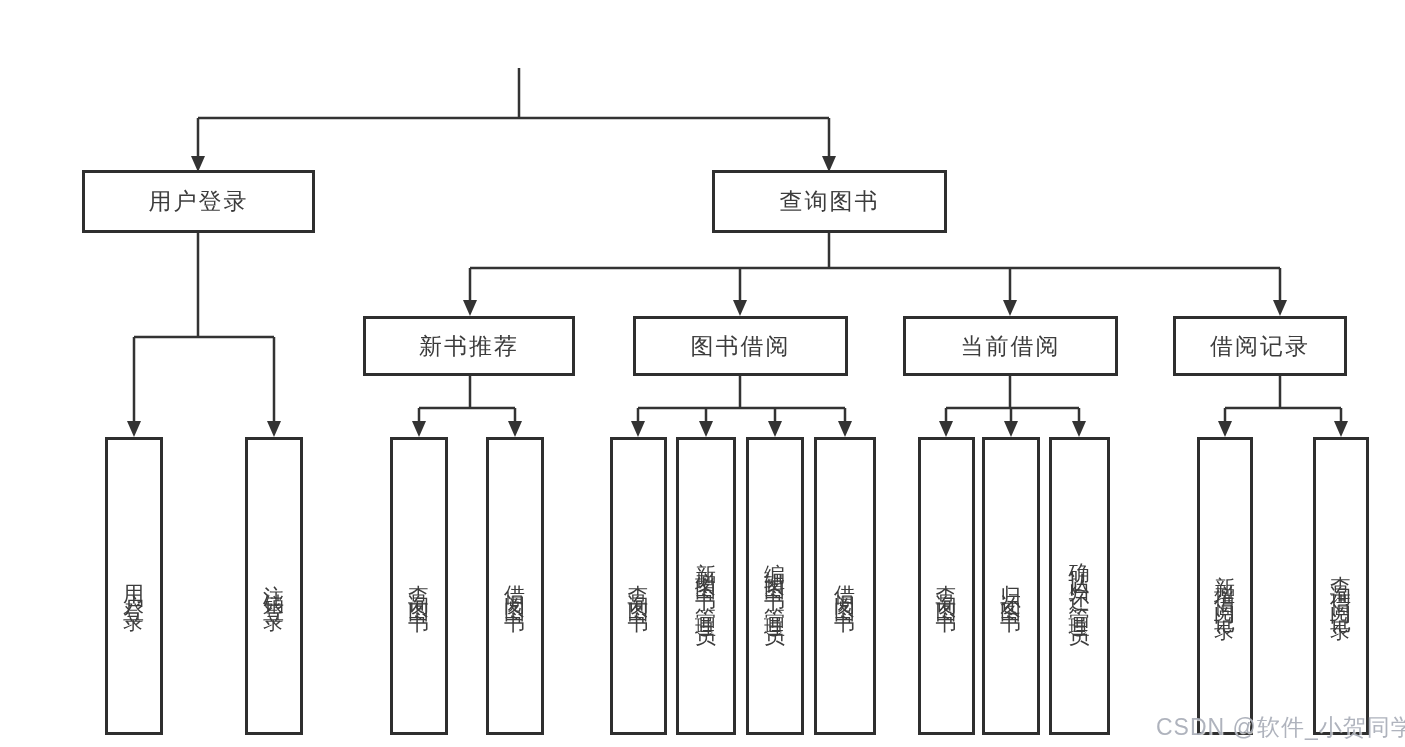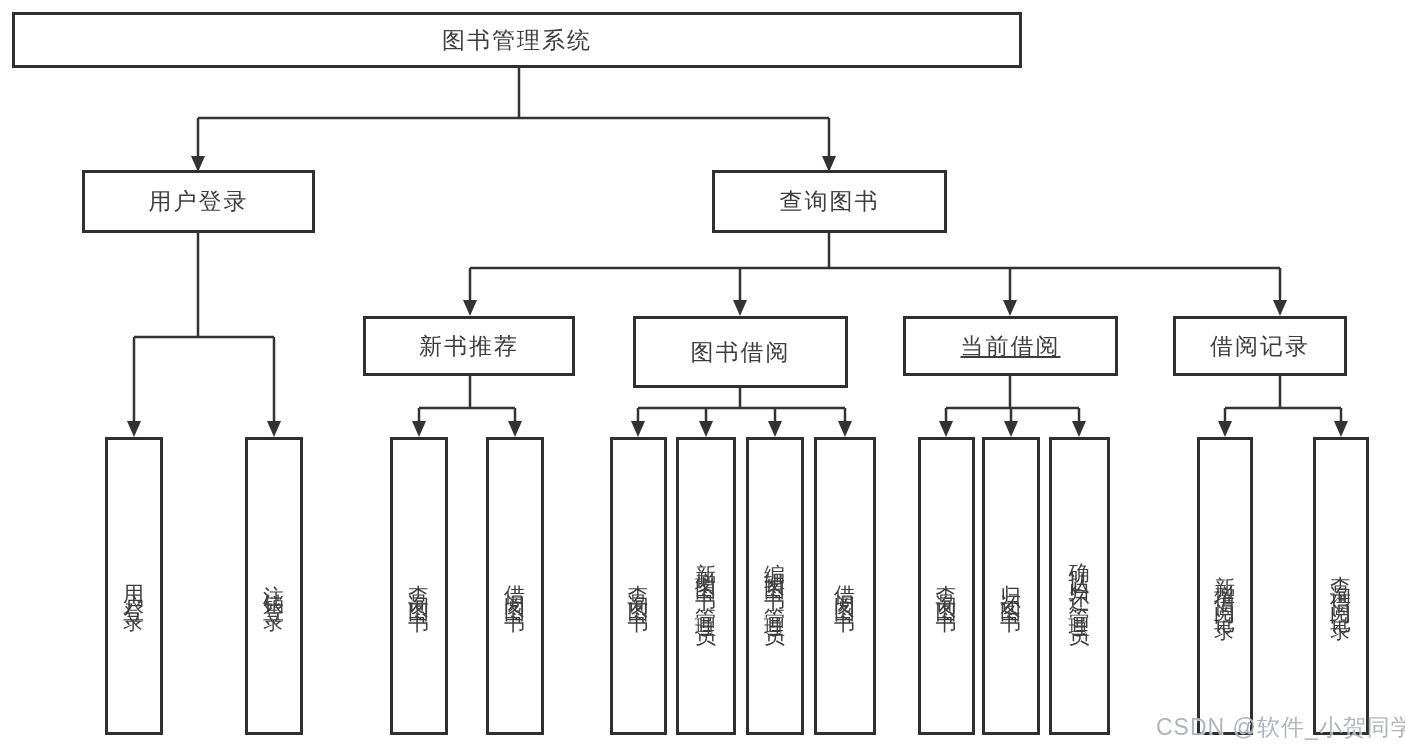--- a/index.html
+++ b/index.html
@@ -50,22 +50,22 @@
     font-size: 21px;
     letter-spacing: 9px;
     color: #3c3c3c;
     line-height: 1;
   }
   
   #n-root        { left: 12px;   top: 12px;  width: 1010px; height: 56px; }
   #n-user-login  { left: 82px;   top: 170px; width: 233px;  height: 63px; }
   #n-book-mgmt   { left: 712px;  top: 170px; width: 235px;  height: 63px; }
   #n-rec         { left: 363px;  top: 316px; width: 212px;  height: 60px; }
-  #n-borrow      { left: 633px;  top: 316px; width: 215px;  height: 72px; }
-  #n-current     { left: 903px;  top: 316px; width: 215px;  height: 60px; text-decoration: underline; }
+  #n-borrow      { left: 633px;  top: 316px; width: 215px;  height: 60px; }
+  #n-current     { left: 903px;  top: 316px; width: 215px;  height: 60px; }
   #n-records     { left: 1173px; top: 316px; width: 174px;  height: 60px; }
   
   #l-login      { left: 105px;  width: 58px; }
   #l-logout     { left: 245px;  width: 58px; }
   #l-rec-query  { left: 390px;  width: 58px; }
   #l-rec-borrow { left: 486px;  width: 58px; }
   #l-bb-query   { left: 610px;  width: 57px; }
   #l-bb-add     { left: 676px;  width: 60px; }
   #l-bb-edit    { left: 746px;  width: 58px; }
   #l-bb-borrow  { left: 814px;  width: 62px; }
@@ -117,21 +117,20 @@
       <polygon points="775,437 768,421 782,421"></polygon>
       <polygon points="845,437 838,421 852,421"></polygon>
       <polygon points="946,437 939,421 953,421"></polygon>
       <polygon points="1011,437 1004,421 1018,421"></polygon>
       <polygon points="1079,437 1072,421 1086,421"></polygon>
       <polygon points="1225,437 1218,421 1232,421"></polygon>
       <polygon points="1341,437 1334,421 1348,421"></polygon>
     </g>
   </svg>
 
-  <div class="node" id="n-root">图书管理系统</div>
 
   <div class="node" id="n-user-login">用户登录</div>
   <div class="node" id="n-book-mgmt">查询图书</div>
 
   <div class="node" id="n-rec">新书推荐</div>
   <div class="node" id="n-borrow">图书借阅</div>
   <div class="node" id="n-current">当前借阅</div>
   <div class="node" id="n-records">借阅记录</div>
 
   <div class="leaf" id="l-login">

